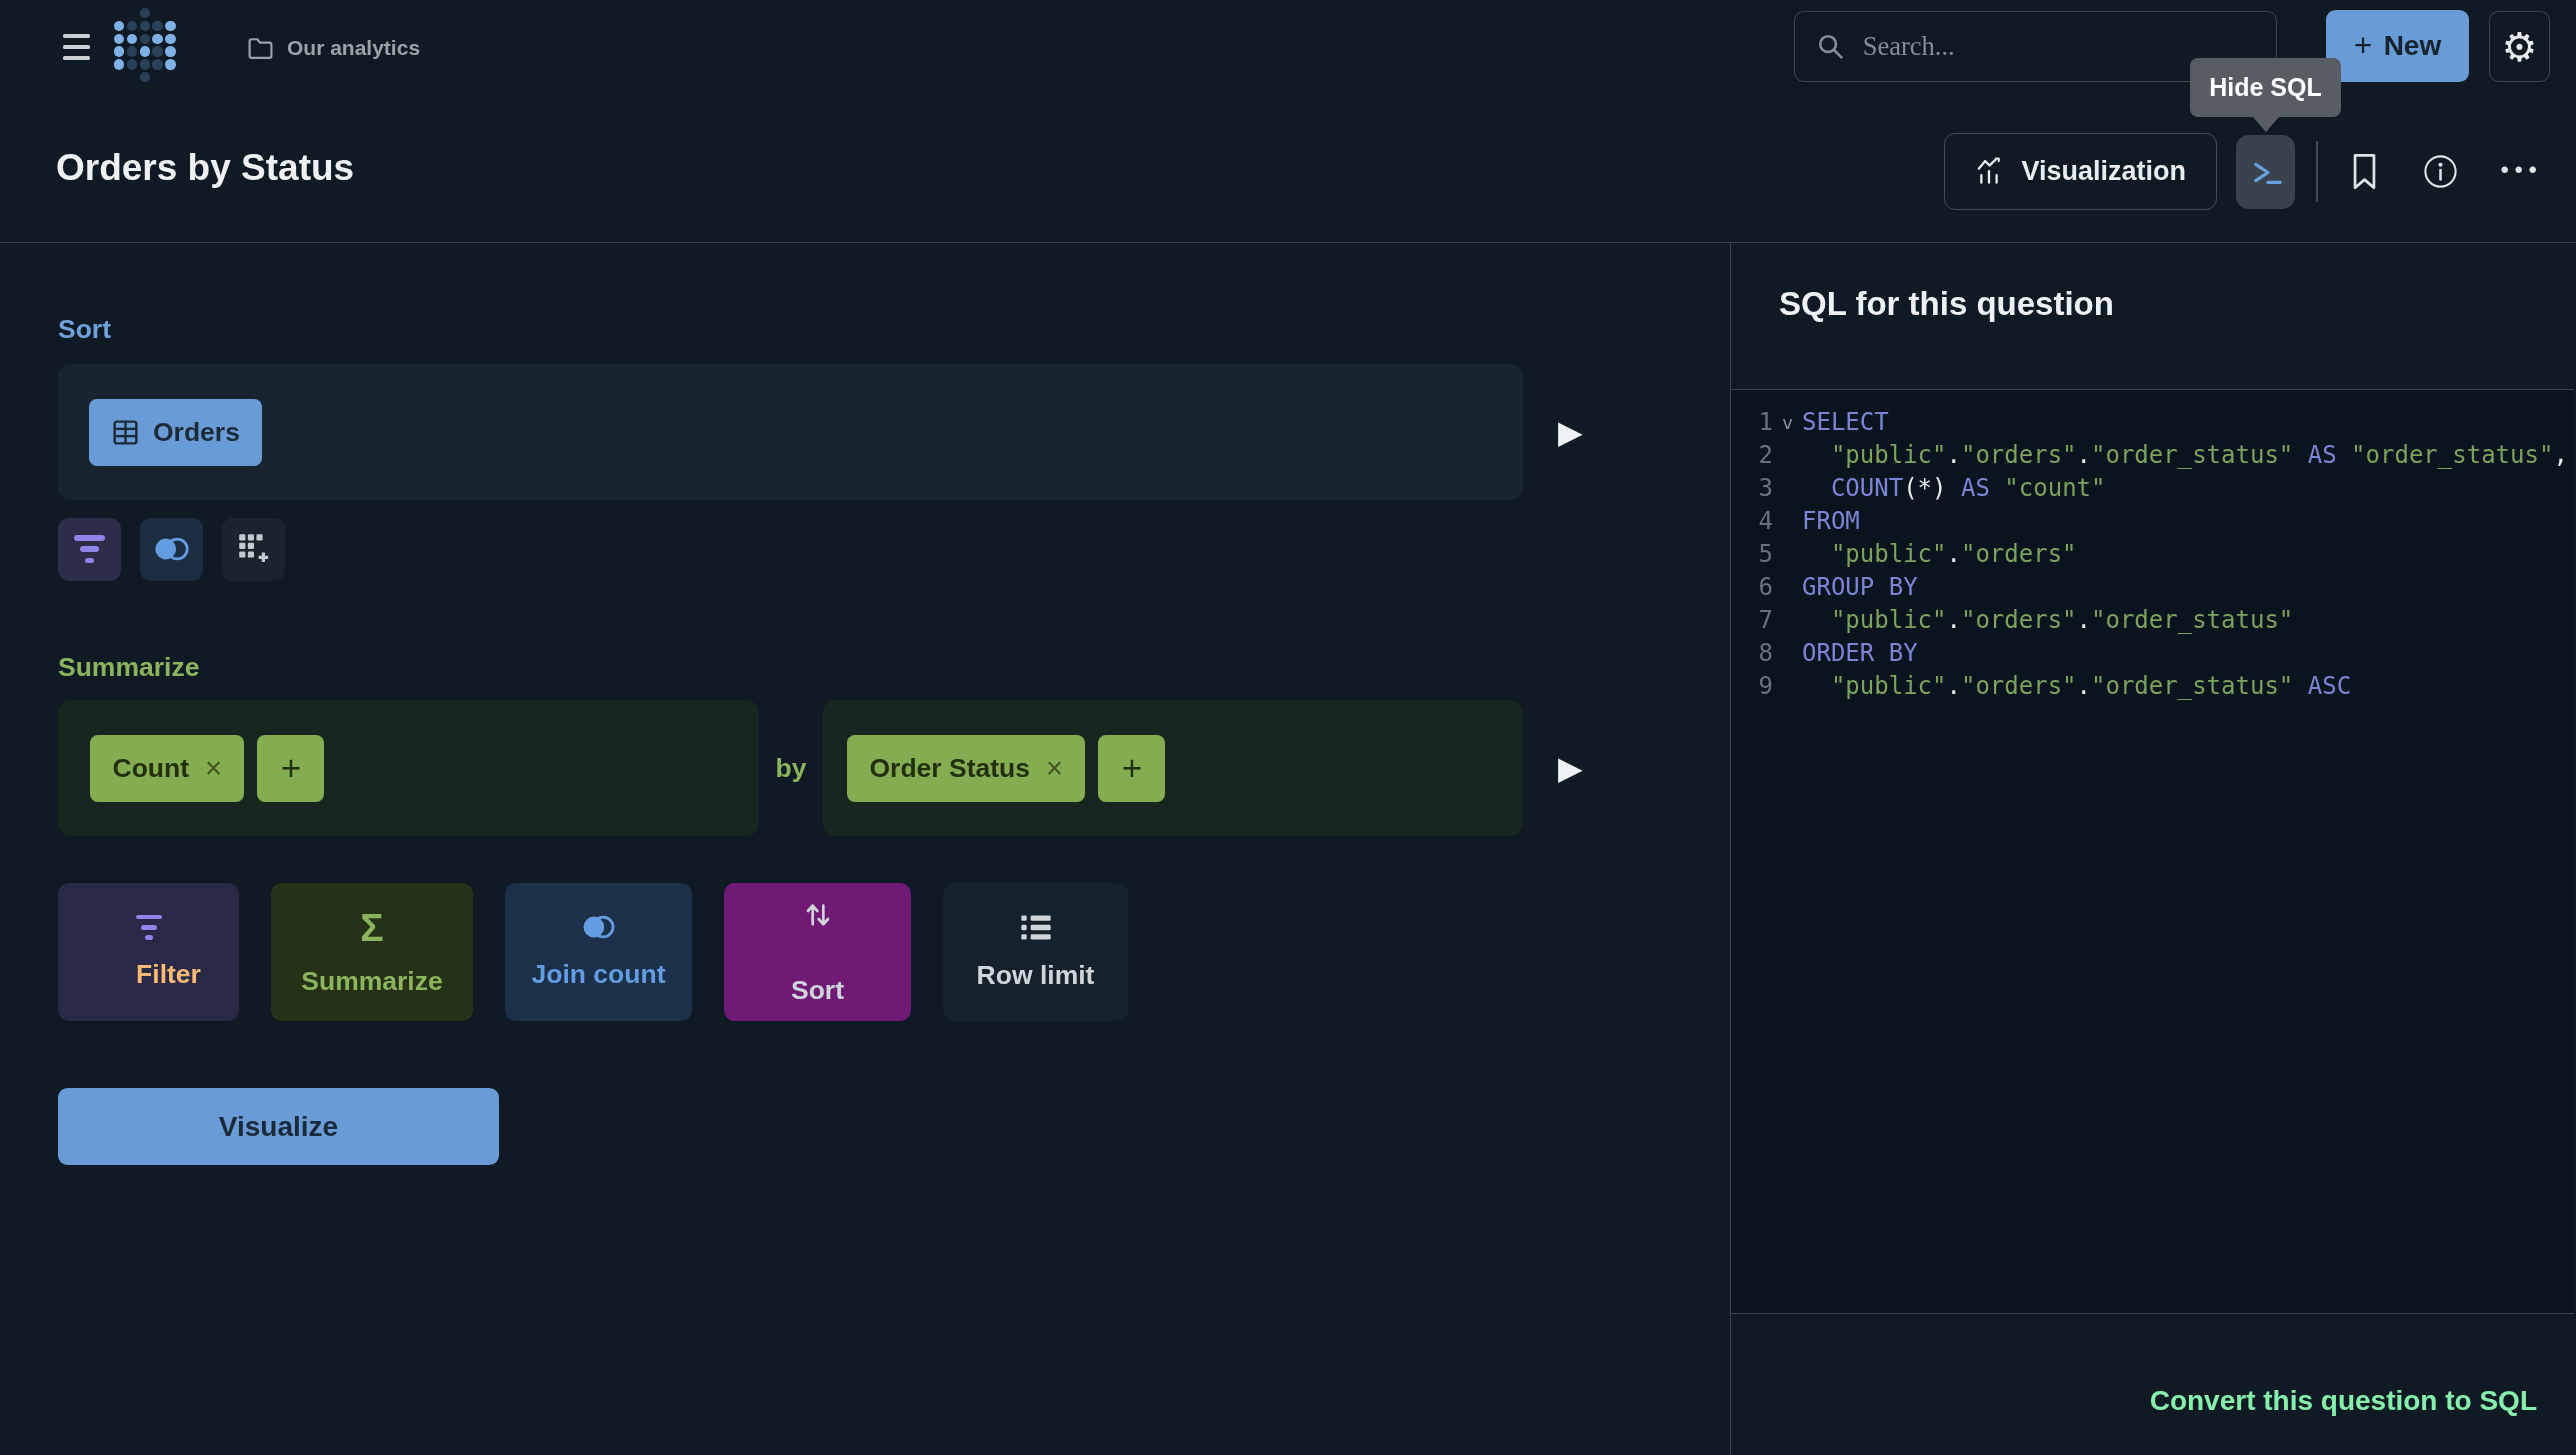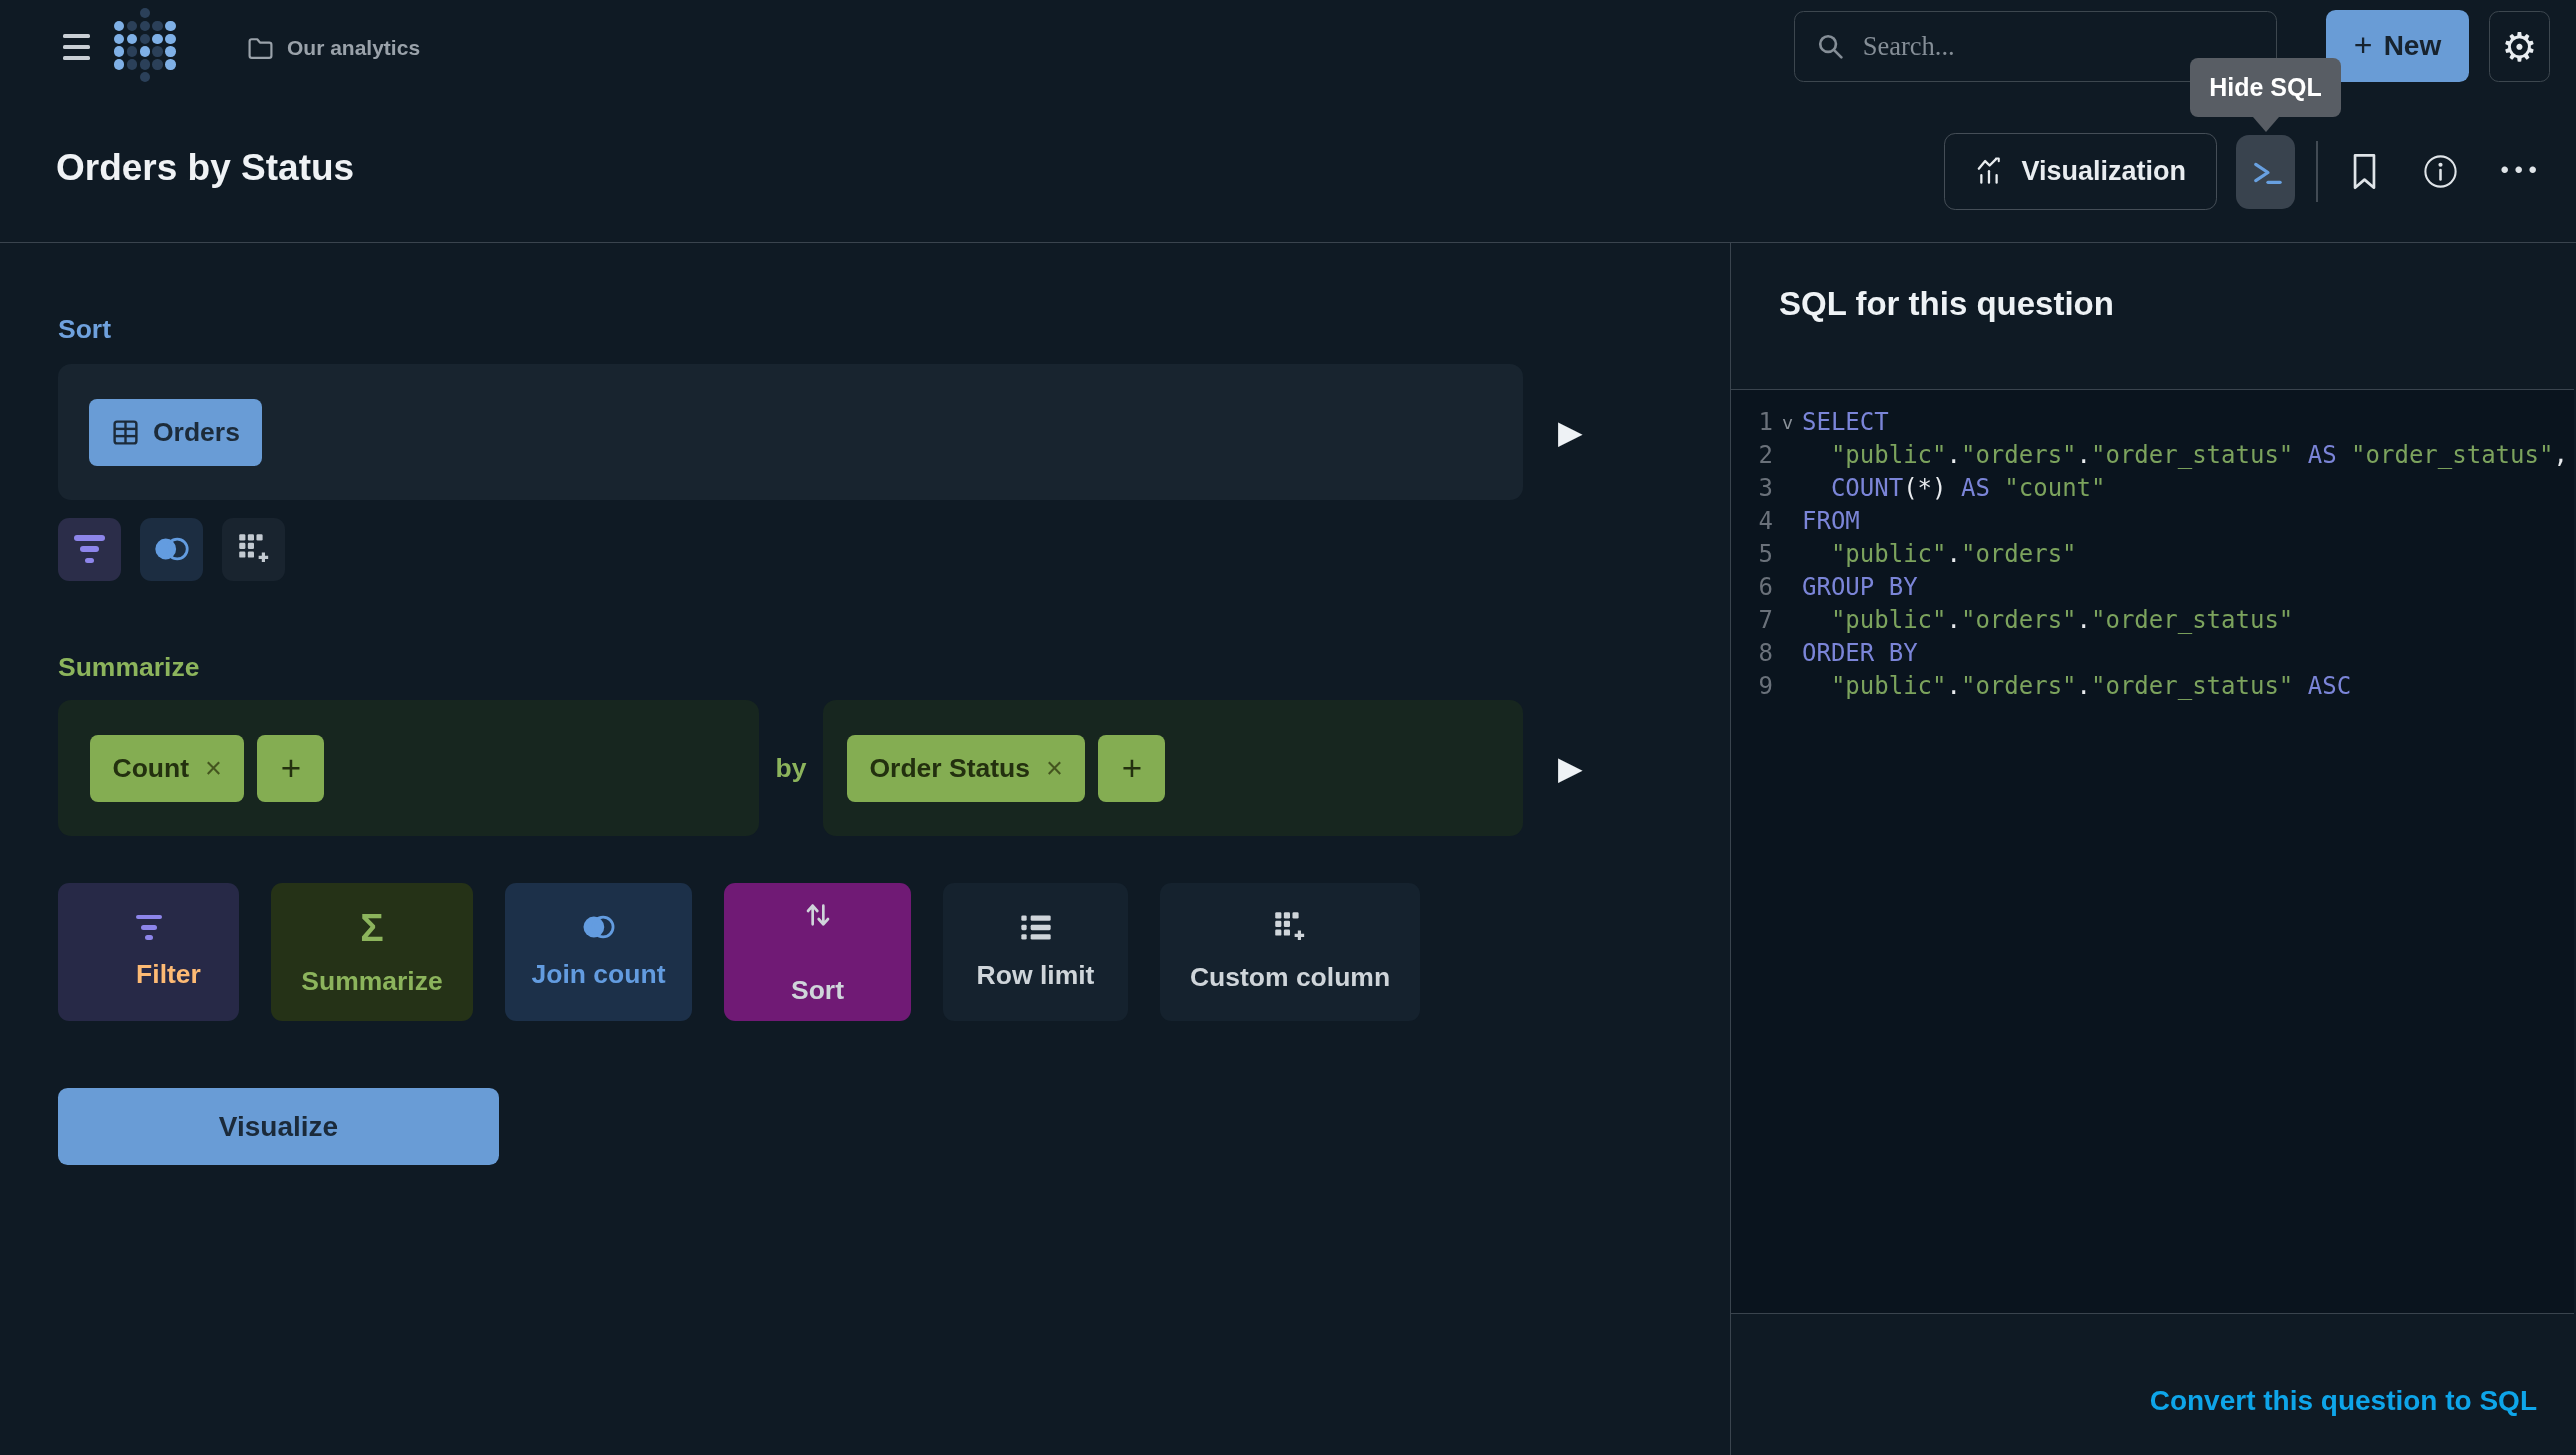--- a/index.html
+++ b/index.html
@@ -144,21 +144,21 @@
     border-bottom:1.6px solid #3a444e; padding-top:16px;
     font-family:"DejaVu Sans Mono", monospace; font-size:24px; line-height:33px; overflow:hidden; }
   .code-row { display:flex; white-space:pre; }
   .code-row .ln { width:42px; text-align:right; color:#6a717a; flex:none; }
   .code-row .fold { width:29px; text-align:center; color:#8a9199; font-size:18.5px; flex:none; }
   .t-kw { color:#7b85d8; }
   .t-str { color:#7ca35d; }
   .t-pln { color:#e8ebee; }
   .sql-foot { flex:1; display:flex; align-items:center; justify-content:flex-end;
     padding:32px 37px 0 0; }
-  .convert-link { color:#0ea5e9; font-size:28px; font-weight:700; cursor:pointer; }
+  .convert-link { color:#86efac; font-size:28px; font-weight:700; cursor:pointer; }
 
   svg { display:block; }
 </style>
 </head>
 <body>
 
 <div class="topbar">
   <div class="hamburger">
       <i></i>
       <i></i>
@@ -398,35 +398,20 @@
             <rect x="1" y="1" width="4" height="4" rx="1"></rect>
               <rect x="8" y="1" width="15" height="4" rx="1"></rect>
             <rect x="1" y="8" width="4" height="4" rx="1"></rect>
               <rect x="8" y="8" width="15" height="4" rx="1"></rect>
             <rect x="1" y="15" width="4" height="4" rx="1"></rect>
               <rect x="8" y="15" width="15" height="4" rx="1"></rect>
           </svg>
         </span>
         <span class="lbl">Row limit</span>
       </div>
-      <div class="action-btn ab-custom">
-        <span>
-          <svg width="32" height="32" viewBox="0 0 26 26" fill="#cfd5da">
-            <rect x="1" y="1" width="5" height="5" rx="1"></rect>
-              <rect x="8" y="1" width="5" height="5" rx="1"></rect>
-              <rect x="15" y="1" width="5" height="5" rx="1"></rect>
-            <rect x="1" y="8" width="5" height="5" rx="1"></rect>
-              <rect x="8" y="8" width="5" height="5" rx="1"></rect>
-            <rect x="1" y="15" width="5" height="5" rx="1"></rect>
-              <rect x="8" y="15" width="5" height="5" rx="1"></rect>
-            <path d="M19 15 h3 v3 h3 v3 h-3 v3 h-3 v-3 h-3 v-3 h3 z" transform="scale(0.86) translate(3.5,3.5)"></path>
-          </svg>
-        </span>
-        <span class="lbl">Custom column</span>
-      </div>
     </div>
 
     <div class="visualize-btn">
       <span>Visualize</span>
     </div>
   </div>
 
   <div class="sql-panel">
     <div class="sql-head">
       <h2>SQL for this question</h2>

